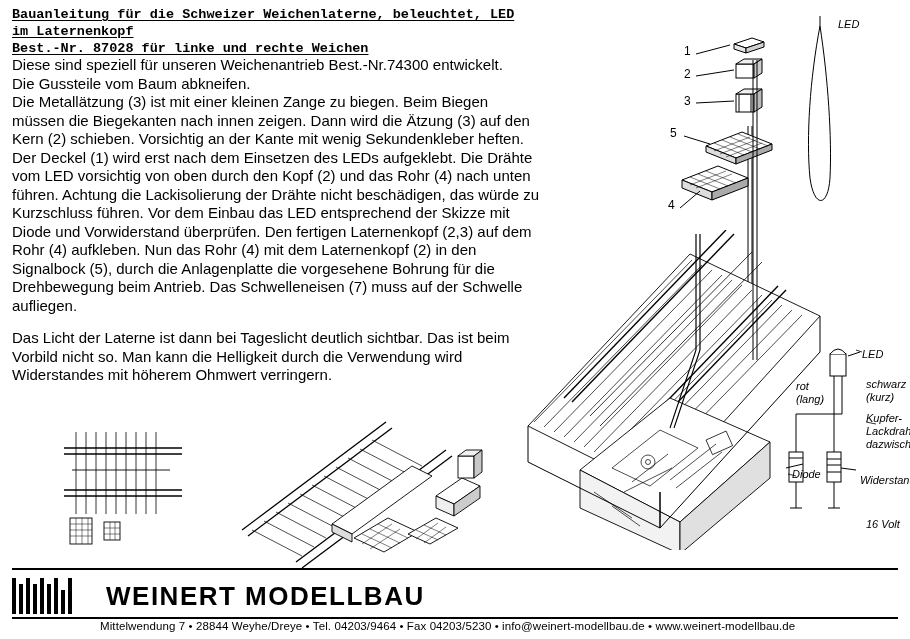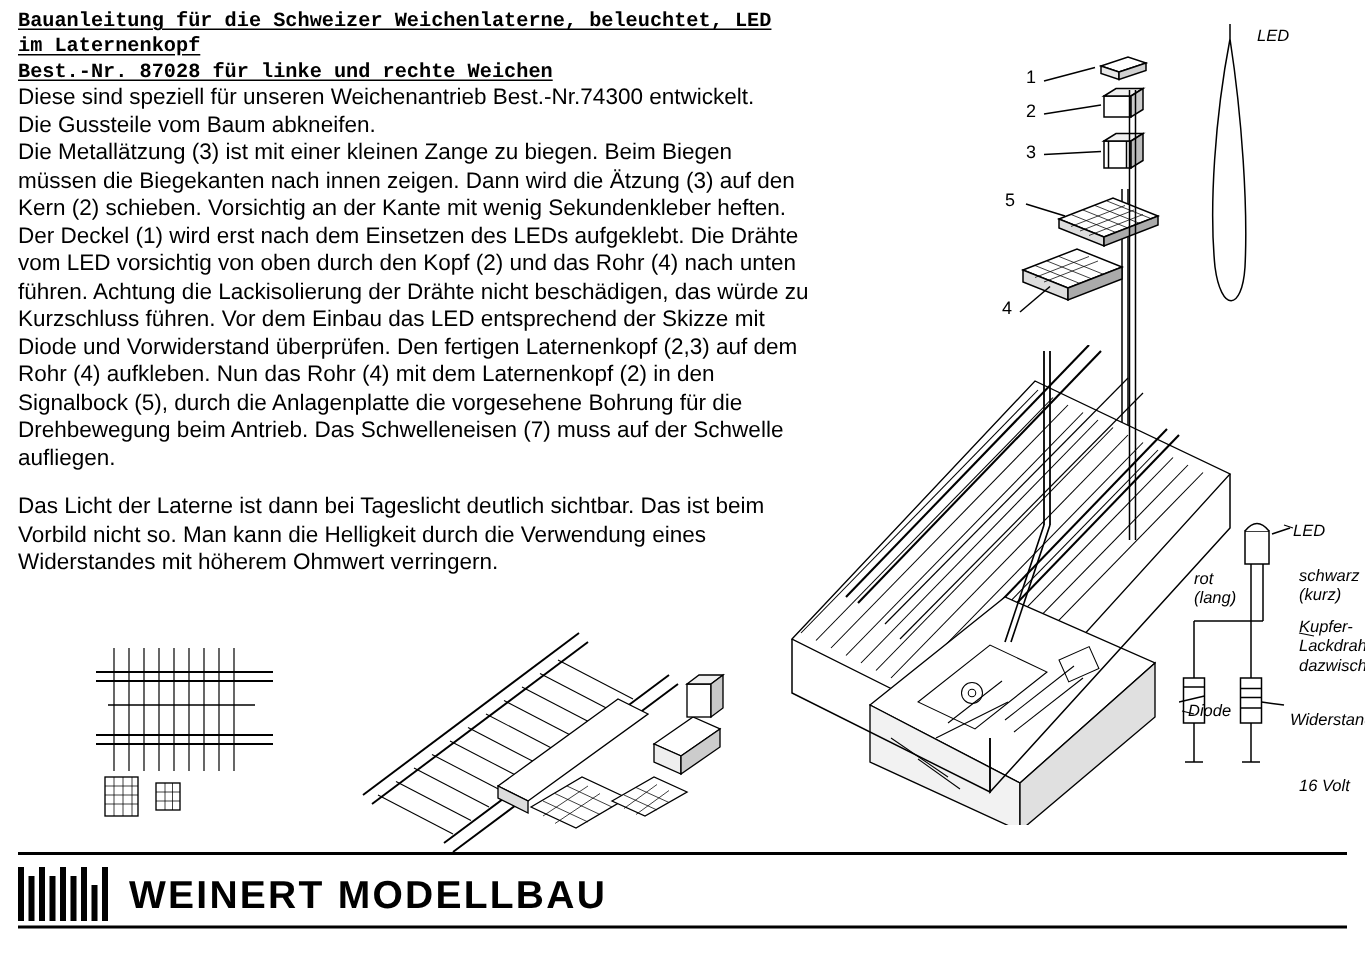--- a/index.html
+++ b/index.html
@@ -56,20 +56,21 @@
     left: 12px; top: 568px;
     width: 886px; height: 2px;
     background: #000;
   }
   .logo-area {
     position: absolute;
     left: 12px; top: 575px;
     height: 42px;
     display: flex;
     align-items: center;
+    gap: 20px;
   }
   .logo-mark {
     width: 62px; height: 40px;
     margin-right: 12px;
     flex: 0 0 auto;
   }
   .logo-text {
     font-size: 26px;
     font-weight: bold;
     letter-spacing: 1.5px;
@@ -113,21 +114,21 @@
 
   <div class="title-block">
     <div class="title-line">Bauanleitung für die Schweizer Weichenlaterne, beleuchtet, LED im Laternenkopf</div>
     <div class="title-line">Best.-Nr. 87028 für linke und rechte Weichen</div>
   </div>
 
   <div class="body-text">
     <p>Diese sind speziell für unseren Weichenantrieb Best.-Nr.74300 entwickelt.</p>
     <p>Die Gussteile vom Baum abkneifen.</p>
     <p>Die Metallätzung (3) ist mit einer kleinen Zange zu biegen. Beim Biegen müssen die Biegekanten nach innen zeigen. Dann wird die Ätzung  (3) auf den Kern (2) schieben. Vorsichtig an der Kante mit wenig Sekundenkleber heften. Der Deckel (1) wird erst nach dem Einsetzen des LEDs aufgeklebt. Die Drähte vom LED vorsichtig von oben durch den Kopf (2) und das Rohr (4) nach unten führen. Achtung die Lackisolierung der Drähte nicht beschädigen, das würde zu Kurzschluss führen. Vor dem Einbau das LED entsprechend der Skizze mit Diode und Vorwiderstand überprüfen. Den fertigen Laternenkopf (2,3) auf dem Rohr (4) aufkleben. Nun das Rohr (4) mit dem Laternenkopf (2) in den Signalbock (5), durch die Anlagenplatte  die vorgesehene Bohrung für die Drehbewegung beim Antrieb.  Das Schwelleneisen (7) muss auf der Schwelle aufliegen.</p>
-    <p class="gap">Das Licht der Laterne ist dann bei Tageslicht deutlich sichtbar. Das ist beim Vorbild nicht so. Man kann die Helligkeit durch die Verwendung eines Widerstandes mit höherem Ohmwert verringern.</p>
+    <p class="gap">Das Licht der Laterne ist dann bei Tageslicht deutlich sichtbar. Das ist beim Vorbild nicht so. Man kann die Helligkeit durch die Verwendung wird Widerstandes mit höherem Ohmwert verringern.</p>
   </div>
 
   <div class="fig" style="left:660px; top:8px; width:240px; height:300px;">
     <svg width="240" height="300" viewBox="0 0 240 300">
       <g stroke="#000" fill="none" stroke-width="1">
 
         <line x1="88" y1="118" x2="88" y2="300"></line>
         <line x1="92" y1="118" x2="92" y2="300"></line>
 
         <path d="M74 36 L92 30 L104 34 L86 40 Z" fill="#ffffff"></path>
@@ -421,14 +422,15 @@
           <rect x="42" y="2" width="4" height="36"></rect>
           <rect x="49" y="14" width="4" height="24"></rect>
           <rect x="56" y="2" width="4" height="36"></rect>
         </g>
       </svg>
     </div>
     <div class="logo-text">WEINERT MODELLBAU</div>
   </div>
 
   <div class="footer-rule2"></div>
+  <div class="footer-line">Mittelwendung 7 • 28844 Weyhe/Dreye • Tel. 04203/9464 • Fax 04203/5230 • info@weinert-modellbau.de • www.weinert-modellbau.de</div>
 
 </div>
 
 </body></html>

